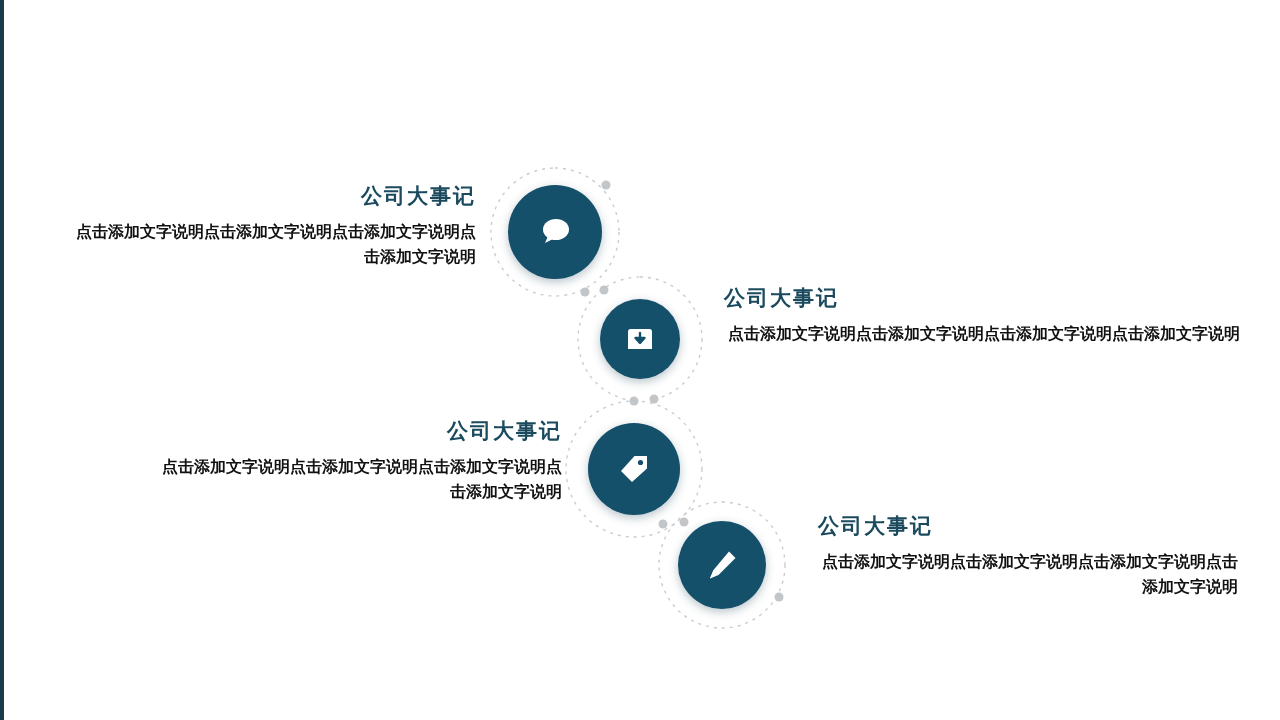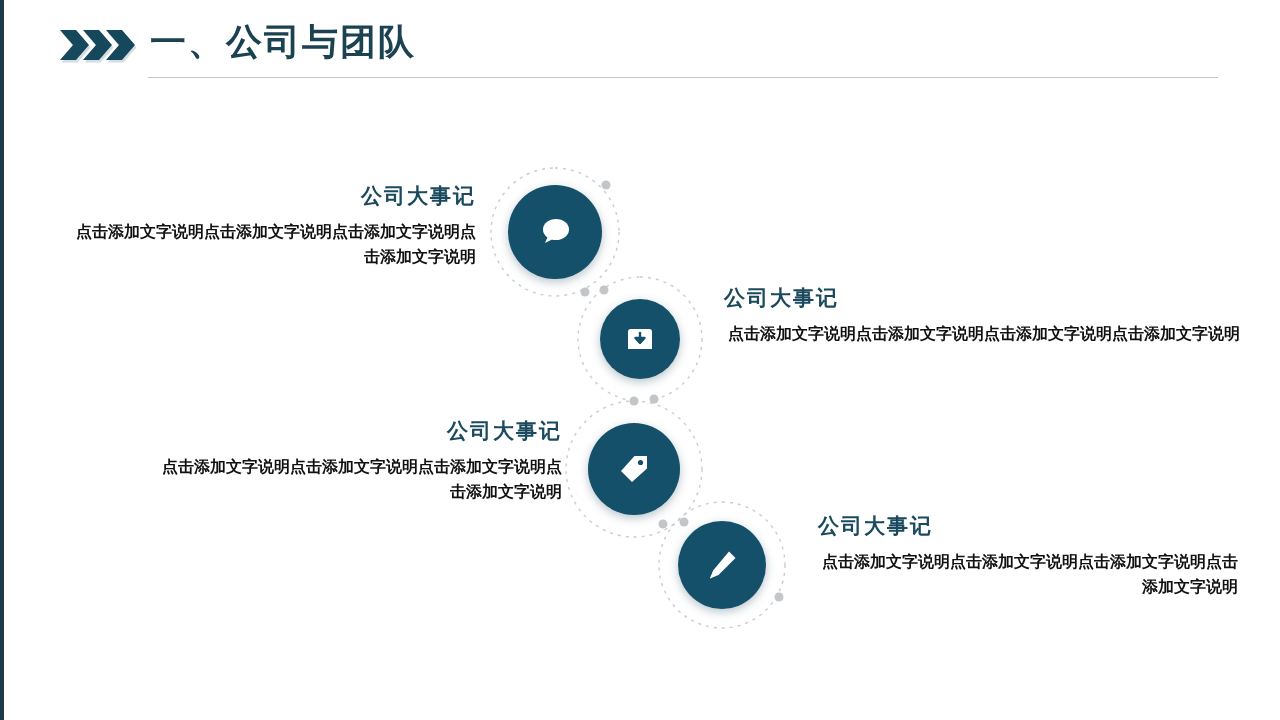--- a/index.html
+++ b/index.html
@@ -121,40 +121,20 @@
   .tblock-3 { left: 150px; top: 325px; width: 412px; }
   .tblock-4 { left: 818px; top: 420px; width: 420px; }
 </style>
 </head>
 <body>
 
 <div class="slide">
 
   <div class="edge-bar"></div>
 
-  <div class="header">
-
-    <span class="chevrons">
-      <svg width="78" height="36" viewBox="0 0 78 36">
-        <g fill="#16485c">
-          <path d="M2 3 L18 3 L31 18 L18 33 L2 33 L15 18 Z"></path>
-          <path d="M25 3 L41 3 L54 18 L41 33 L25 33 L38 18 Z"></path>
-          <path d="M48 3 L64 3 L77 18 L64 33 L48 33 L61 18 Z"></path>
-        </g>
-        <g fill="#16485c" opacity="0.18" transform="translate(1.5,2.5)">
-          <path d="M2 3 L18 3 L31 18 L18 33 L2 33 L15 18 Z"></path>
-          <path d="M25 3 L41 3 L54 18 L41 33 L25 33 L38 18 Z"></path>
-          <path d="M48 3 L64 3 L77 18 L64 33 L48 33 L61 18 Z"></path>
-        </g>
-      </svg>
-    </span>
-
-    <div class="title">一、公司与团队</div>
-    <div class="title-rule"></div>
-  </div>
 
   <div class="stage">
 
     <svg class="ring-layer" viewBox="0 0 1280 620">
       <g fill="none" stroke="#c9cdd0" stroke-width="1.4" stroke-dasharray="3 5">
         <circle cx="555" cy="139" r="64"></circle>
         <circle cx="640" cy="246" r="62"></circle>
         <circle cx="634" cy="376" r="68"></circle>
         <circle cx="722" cy="472" r="63"></circle>
       </g>

